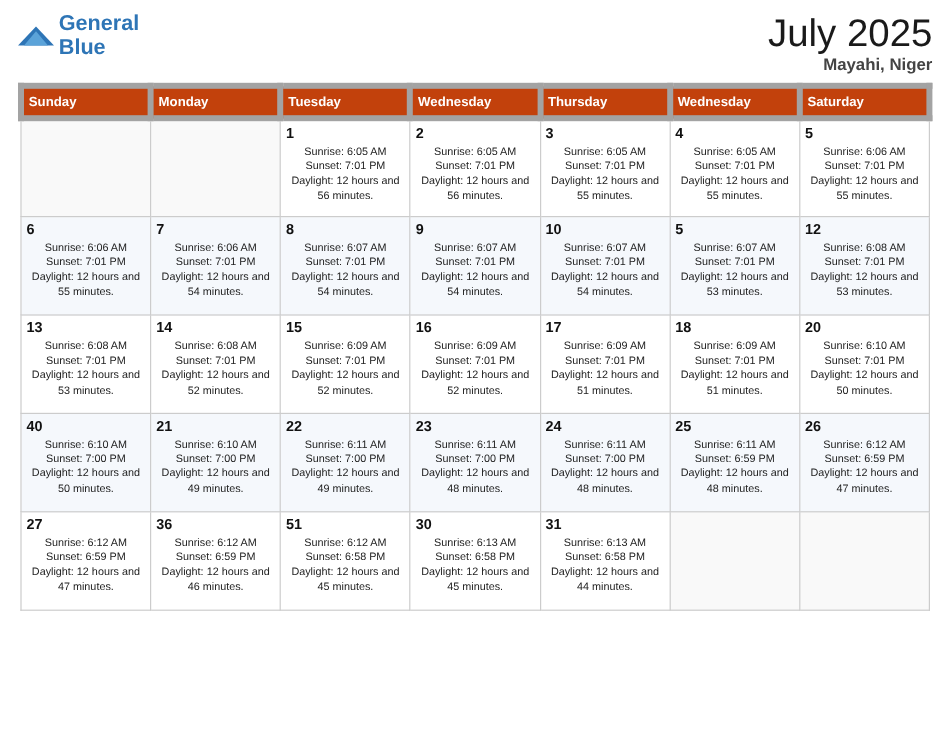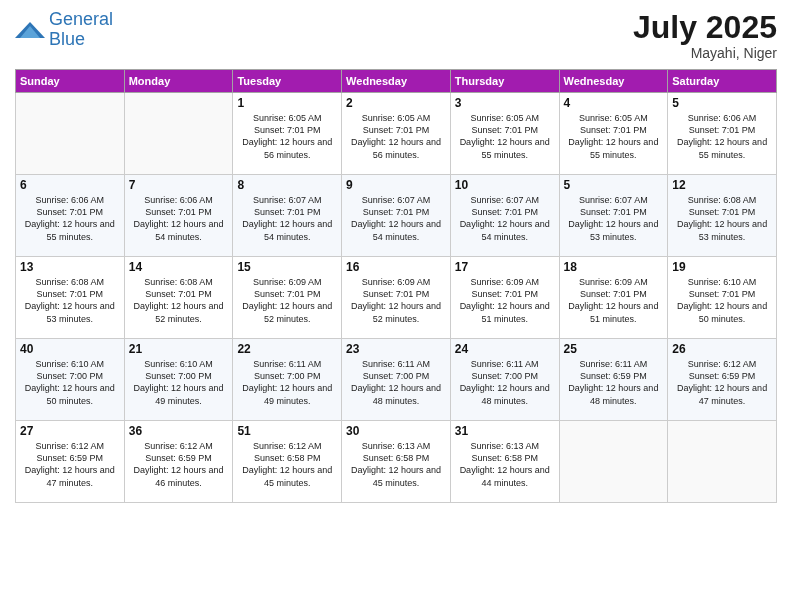--- a/index.html
+++ b/index.html
@@ -22,57 +22,58 @@
       align-items: flex-start;
       margin-bottom: 8px;
     }
     .logo {
       display: flex;
       align-items: center;
       gap: 4px;
     }
     .logo-text {
       font-size: 18px;
+      font-weight: bold;
+      color: #1a1a1a;
+      line-height: 1.1;
+    }
+    .logo-text span {
+      color: #2E75B6;
+    }
+    .logo-icon {
+      width: 30px;
+      height: 24px;
+    }
+    .title-block {
+      text-align: right;
+    }
+    .month-year {
+      font-size: 32px;
       font-weight: normal;
       color: #1a1a1a;
       line-height: 1.1;
     }
-    .logo-text span {
-      color: #2E75B6;
-    }
-    .logo-icon {
-      width: 30px;
-      height: 24px;
-    }
-    .title-block {
-      text-align: right;
-    }
-    .month-year {
-      font-size: 32px;
-      font-weight: bold;
-      color: #1a1a1a;
-      line-height: 1.1;
-    }
     .location {
       font-size: 14px;
       color: #444;
+      font-weight: bold;
     }
     .calendar {
       width: 100%;
       border-collapse: collapse;
       font-size: 10px;
     }
     .calendar thead th {
-      background: #a21caf;
+      background: #c2410c;
       color: #fff;
       padding: 5px 4px;
       text-align: left;
       font-size: 11px;
       font-weight: bold;
-      border: 1px solid #a3a3a3;
+      border: 5px solid #a3a3a3;
     }
     .calendar tbody td {
       border: 1px solid #ccc;
       vertical-align: top;
       padding: 3px 4px;
       width: calc(100% / 7);
       height: 82px;
       background: #fff;
     }
     .calendar tbody tr:nth-child(even) td {
@@ -237,21 +238,21 @@
 Sunset: 7:01 PM
 Daylight: 12 hours and 51 minutes.</div>
           </td>
           <td>
             <div class="day-number">18</div>
             <div class="day-info" style="white-space: pre-line;">Sunrise: 6:09 AM
 Sunset: 7:01 PM
 Daylight: 12 hours and 51 minutes.</div>
           </td>
           <td>
-            <div class="day-number">19</div>
+            <div class="day-number">20</div>
             <div class="day-info" style="white-space: pre-line;">Sunrise: 6:10 AM
 Sunset: 7:01 PM
 Daylight: 12 hours and 50 minutes.</div>
           </td>
         </tr>
         <tr>
           <td>
             <div class="day-number">40</div>
             <div class="day-info" style="white-space: pre-line;">Sunrise: 6:10 AM
 Sunset: 7:00 PM

